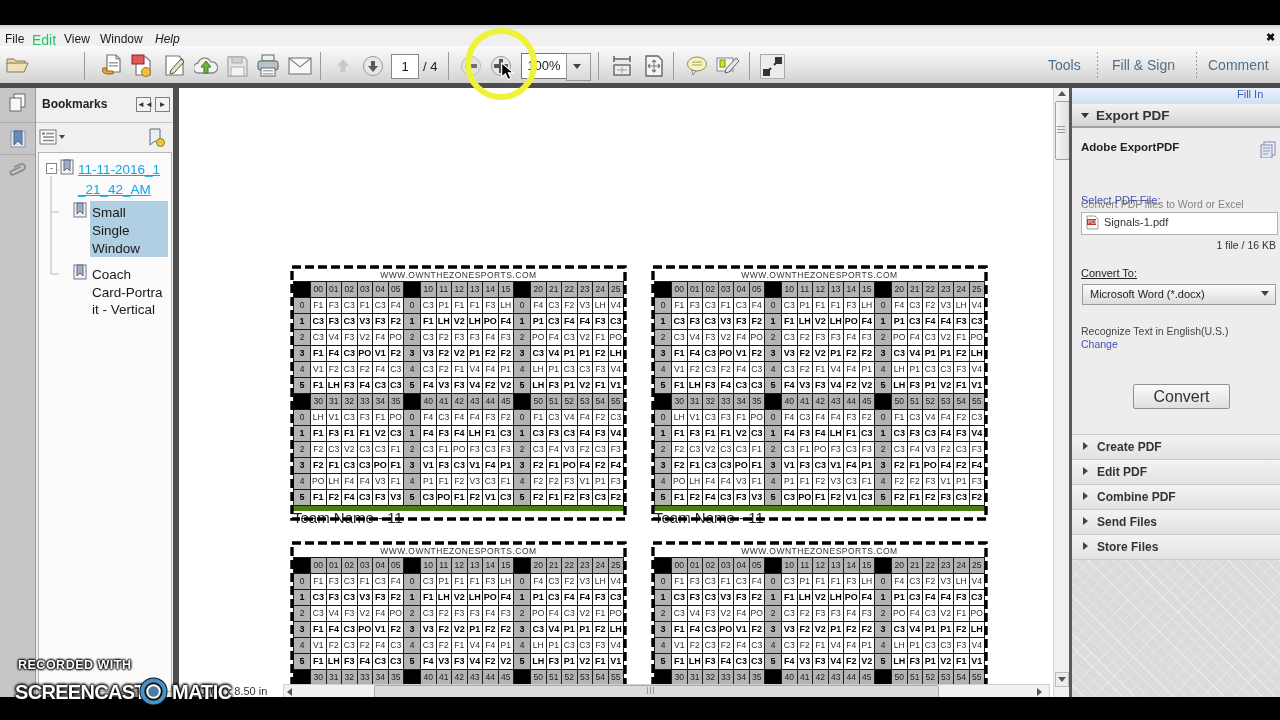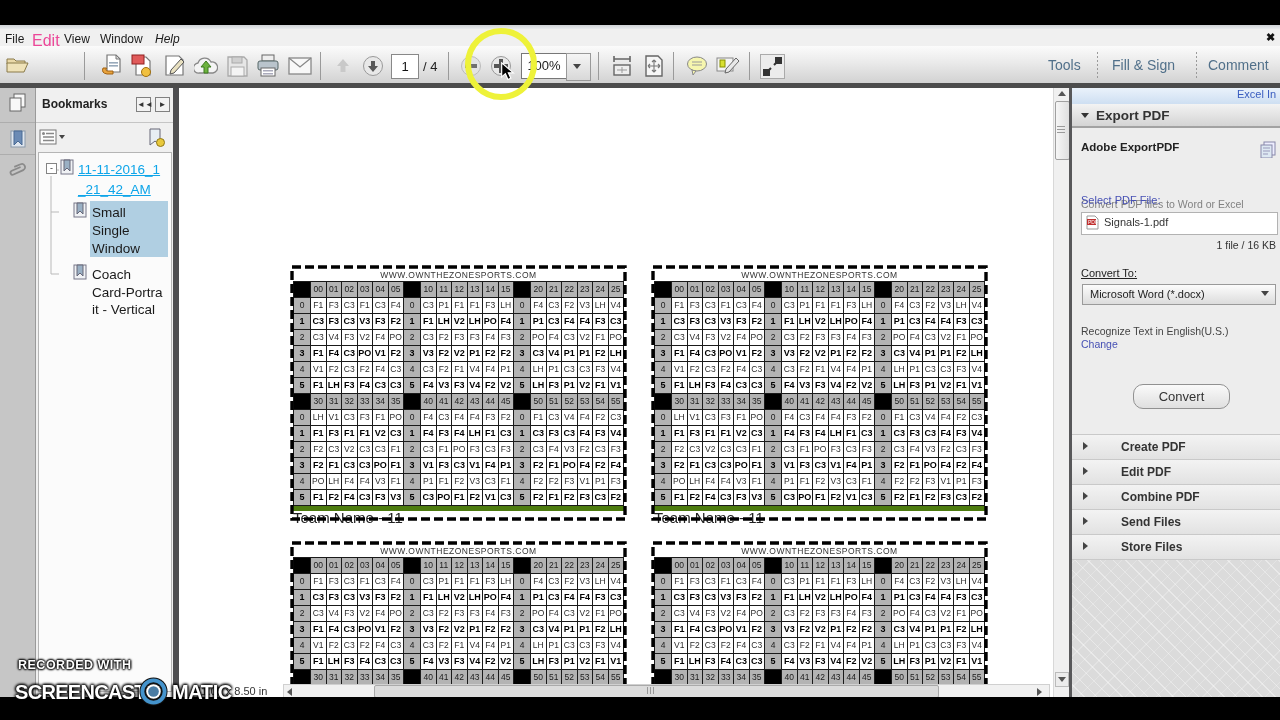--- a/index.html
+++ b/index.html
@@ -21,34 +21,34 @@
 
 .vsep{position:absolute;top:52px;width:1px;height:28px;background:#9a9a9a;}
 .tool-label{position:absolute;top:57px;font-size:14px;color:#51708a;}
 .dotsep{position:absolute;top:52px;width:1px;height:28px;
  background:repeating-linear-gradient(#9a9a9a 0 2px,transparent 2px 4px);}
 
 .sect{position:absolute;left:1072px;width:208px;height:24px;border-top:1px solid #c9c9c9;
  background:linear-gradient(#f3f3f3,#e2e2e2);}
 .sect .arr{position:absolute;left:11px;top:7px;width:0;height:0;
  border-left:5px solid #444;border-top:4px solid transparent;border-bottom:4px solid transparent;}
-.sect .stxt{position:absolute;left:25px;top:5px;font-size:12px;font-weight:bold;color:#333;margin-left:24px;}
+.sect .stxt{position:absolute;left:25px;top:5px;font-size:12px;font-weight:bold;color:#333;}
 </style>
 </head>
 <body>
 
 <div class="abs" style="left:0;top:0;width:1280px;height:25px;background:#000;"></div>
 
 <div class="abs" style="left:0;top:25px;width:1280px;height:4px;background:linear-gradient(#cfd2d6,#e9ebee);"></div>
 
 <div class="abs" style="left:0;top:29px;width:1280px;height:17px;background:#f0f0f0;"></div>
 
 <div class="abs" style="left:5px;top:32px;font-size:12px;color:#1a1a1a;">File</div>
 
-<div class="abs" style="left:32px;top:32px;font-size:16px;color:#ec4899;">Edit</div>
+<div class="abs" style="left:32px;top:32px;font-size:14px;color:#22c55e;">Edit</div>
 
 <div class="abs" style="left:64px;top:32px;font-size:12px;color:#1a1a1a;">View</div>
 
 <div class="abs" style="left:100px;top:32px;font-size:12px;color:#1a1a1a;">Window</div>
 
 <div class="abs" style="left:155px;top:32px;font-size:12px;color:#1a1a1a;font-style:italic;">Help</div>
 
 <div class="abs" style="left:1266px;top:31px;font-size:11px;font-weight:bold;color:#111;">✖</div>
 
 <div class="abs" style="left:0;top:46px;width:1280px;height:37px;background:linear-gradient(#fbfbfb,#eaeaea 45%,#d2d2d2);border-bottom:5px solid #4c4c4c;"></div>
@@ -1574,21 +1574,21 @@
 <div class="abs" style="left:374px;top:685px;width:563px;height:11px;background:#dcdcdc;border:1px solid #aaa;border-radius:2px;"></div>
 
 <div class="abs" style="left:647px;top:687px;width:7px;height:7px;background:repeating-linear-gradient(90deg,#999 0 1px,transparent 1px 3px);"></div>
 
 <div class="abs" style="left:1037px;top:688px;width:0;height:0;border-left:5px solid #555;border-top:4px solid transparent;border-bottom:4px solid transparent;"></div>
 
 <div class="abs" style="left:1069px;top:88px;width:3px;height:609px;background:#58585a;"></div>
 
 <div class="abs" style="left:1072px;top:88px;width:208px;height:16px;background:linear-gradient(#eaf2fb,#cedff2);border-bottom:1px solid #a9bdd4;"></div>
 
-<div class="abs" style="left:1237px;top:88px;font-size:11px;color:#3a5dbf;">Excel In</div>
+<div class="abs" style="left:1237px;top:88px;font-size:11px;color:#3a5dbf;">Fill In</div>
 
 <div class="abs" style="left:1072px;top:105px;width:208px;height:592px;background:#ededed;"></div>
 
 <div class="abs" style="left:1072px;top:104px;width:208px;height:22px;background:linear-gradient(#f3f3f3,#d4d4d4);border-bottom:2px solid #a2a2a2;"></div>
 
 <div class="abs" style="left:1081px;top:113px;width:0;height:0;border-top:5px solid #333;border-left:4px solid transparent;border-right:4px solid transparent;"></div>
 
 <div class="abs" style="left:1096px;top:108px;font-size:13.5px;font-weight:bold;color:#333;">Export PDF</div>
 
 <div class="abs" style="left:1081px;top:141px;font-size:11.5px;font-weight:bold;color:#222;">Adobe ExportPDF</div>
@@ -1620,21 +1620,21 @@
 <div class="abs" style="left:1082px;top:284px;width:192px;height:19px;background:linear-gradient(#fcfcfc,#dcdcdc);border:1px solid #9a9a9a;"></div>
 
 <div class="abs" style="left:1090px;top:288px;font-size:11px;color:#222;">Microsoft Word (*.docx)</div>
 
 <div class="abs" style="left:1261px;top:291px;width:0;height:0;border-top:5px solid #444;border-left:4px solid transparent;border-right:4px solid transparent;"></div>
 
 <div class="abs" style="left:1081px;top:325px;font-size:10.5px;color:#444;">Recognize Text in English(U.S.)</div>
 
 <div class="abs" style="left:1081px;top:338px;font-size:10.5px;color:#4650b4;">Change</div>
 
-<div class="abs" style="left:1133px;top:384px;width:95px;height:23px;background:linear-gradient(#fafafa,#dfdfdf);border:1px solid #919191;border-radius:10px;font-size:13px;color:#333;text-align:center;line-height:23px;">Convert</div>
+<div class="abs" style="left:1133px;top:384px;width:95px;height:23px;background:linear-gradient(#fafafa,#dfdfdf);border:1px solid #919191;border-radius:2px;font-size:16px;color:#333;text-align:center;line-height:23px;">Convert</div>
 
 <div class="sect" style="top:434px;">
     <div class="arr"></div>
     <div class="stxt">Create PDF</div>
   </div>
 
 <div class="sect" style="top:459px;">
     <div class="arr"></div>
     <div class="stxt">Edit PDF</div>
   </div>

